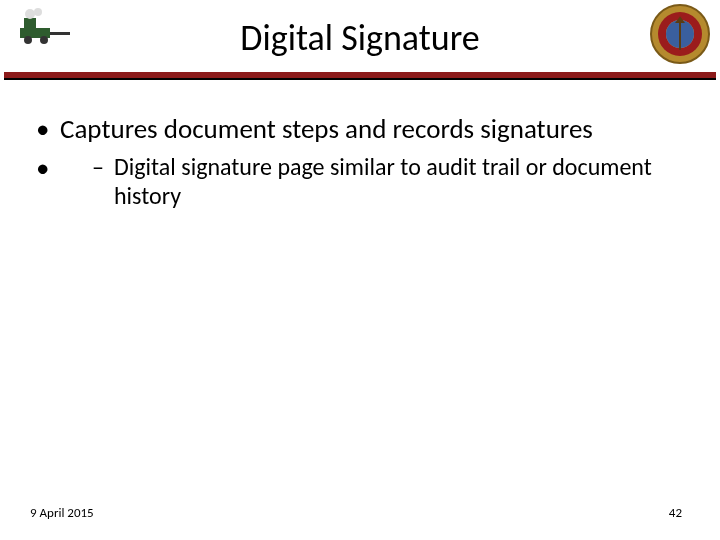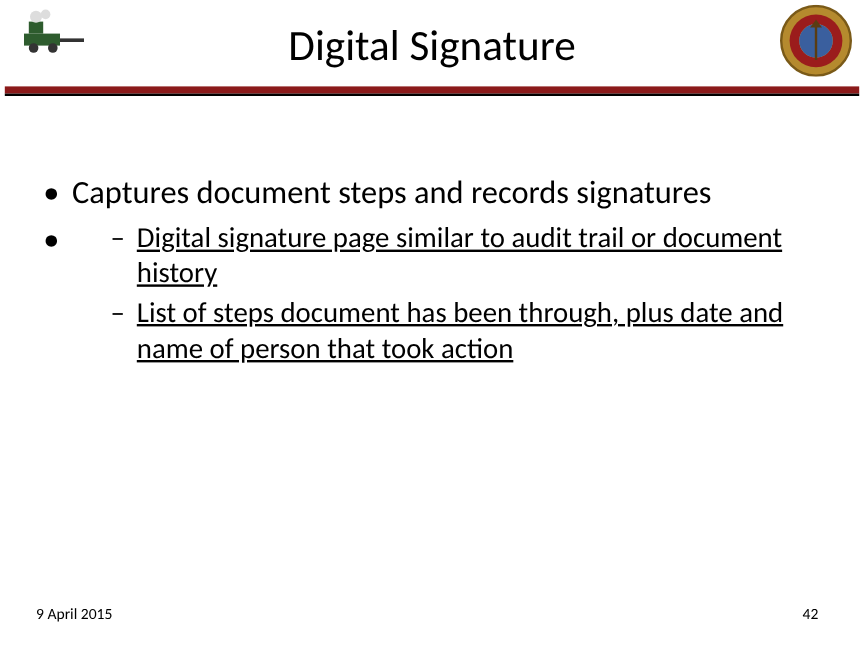--- a/index.html
+++ b/index.html
@@ -4,25 +4,25 @@
 <style>
   * { margin: 0; padding: 0; box-sizing: border-box; }
   html, body { width: 720px; height: 540px; font-family: Calibri, "Segoe UI", Arial, sans-serif; background: #fff; color: #000; }
   .slide { position: relative; width: 720px; height: 540px; padding: 0; }
   .header { position: relative; height: 73px; }
   .title { position: absolute; left: 0; right: 0; top: 16px; text-align: center; font-size: 36px; font-weight: 400; }
   .logo-left { position: absolute; left: 18px; top: 6px; width: 56px; height: 40px; }
   .logo-right { position: absolute; right: 10px; top: 4px; width: 60px; height: 60px; }
   .divider { position: absolute; left: 4px; right: 4px; top: 72px; height: 6px; background: #8b1a1a; }
   .divider::after { content:""; position:absolute; left:0; right:0; top:6px; height:2px; background:#000; }
-  .body { padding: 40px 21px 0 30px; margin-top: 32px; }
+  .body { padding: 40px 21px 0 30px; }
   ul.bullets { list-style: none; }
   ul.bullets > li { position: relative; padding-left: 30px; font-size: 27px; line-height: 1.22; margin-bottom: 6px; }
   ul.bullets > li::before { content:"•"; position:absolute; left:6px; top:0; font-size:27px; }
-  ul.subs { list-style: none; margin-top: 4px; text-decoration: underline; }
+  ul.subs { list-style: none; margin-top: 4px; }
   ul.subs > li { position: relative; padding-left: 54px; font-size: 24px; line-height: 1.22; margin-bottom: 4px; }
   ul.subs > li::before { content:"–"; position:absolute; left:32px; top:0; font-size:24px; }
   .footer-date { position:absolute; left:30px; bottom:20px; font-size:13px;text-align:right; }
   .footer-page { position:absolute; right:38px; bottom:20px; font-size:13px; }
 </style>
 </head>
 <body>
 <div class="slide">
 
   <div class="header">
@@ -50,21 +50,20 @@
   </div>
 
   <div class="divider"></div>
 
   <div class="body">
     <ul class="bullets">
       <li>Captures document steps and records signatures</li>
       <li>
         <ul class="subs">
           <li>Digital signature page similar to audit trail or document history</li>
-          <li>List of steps document has been through, plus date and name of person that took action</li>
         </ul>
       </li>
     </ul>
   </div>
 
   <div class="footer-date">9 April 2015</div>
   <div class="footer-page">42</div>
 
 </div>
 

